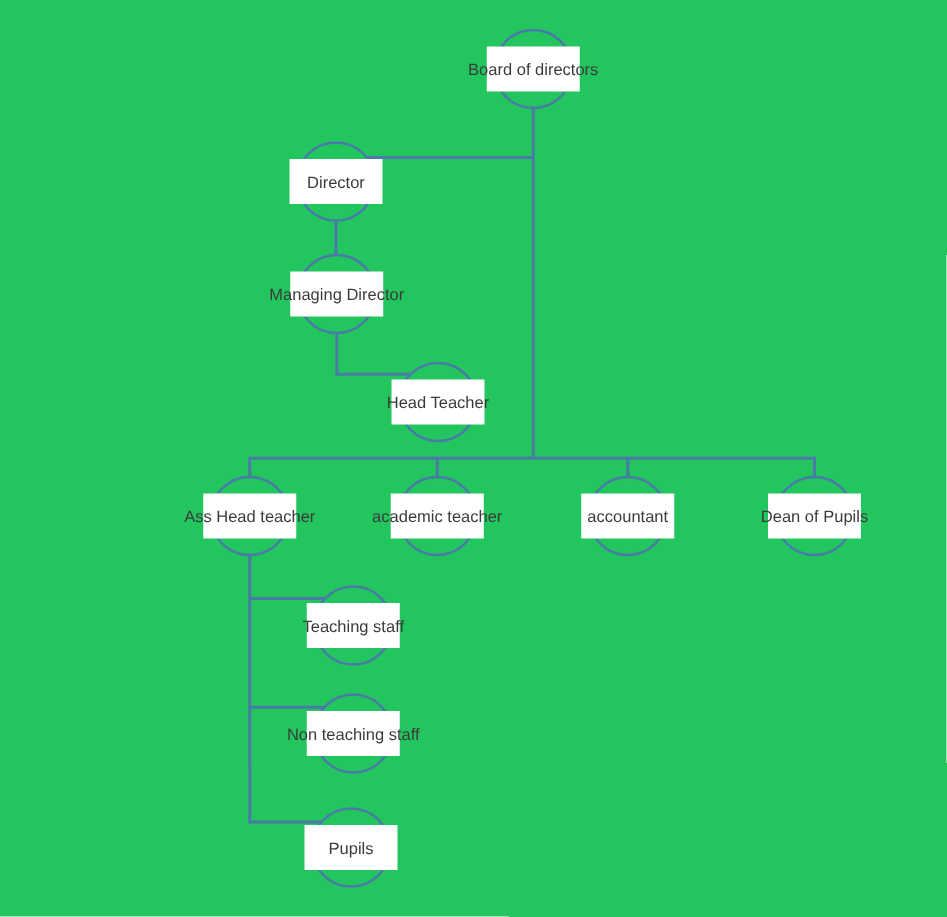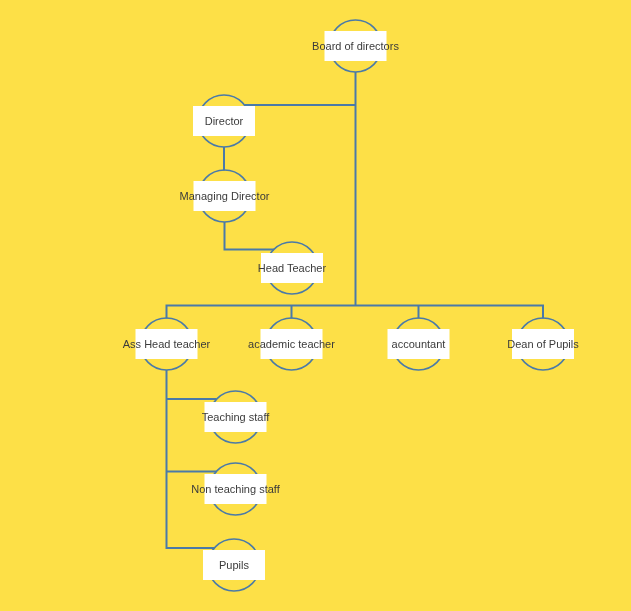--- a/index.html
+++ b/index.html
@@ -1,19 +1,19 @@
 <!DOCTYPE html>
 <html style="--line-color: #4a7aa8; --text-color: #3b3b3b; --bg-color: #ffffff;"><head>
 <meta charset="utf-8">
 <style>
   html,body{margin:0;padding:0;background:#ffffff;}
   .canvas{
     position:relative;
     width:631px;height:611px;
-    background:#fde047;
+    background:#22c55e;
     font-family:"Liberation Sans",sans-serif;
     overflow:hidden;
   }
   svg{display:block;}
   .connector{
     fill:none;
     stroke:var(--line-color,#4a7aa8);
     stroke-width:2;
     stroke-linejoin:miter;
     stroke-linecap:butt;

